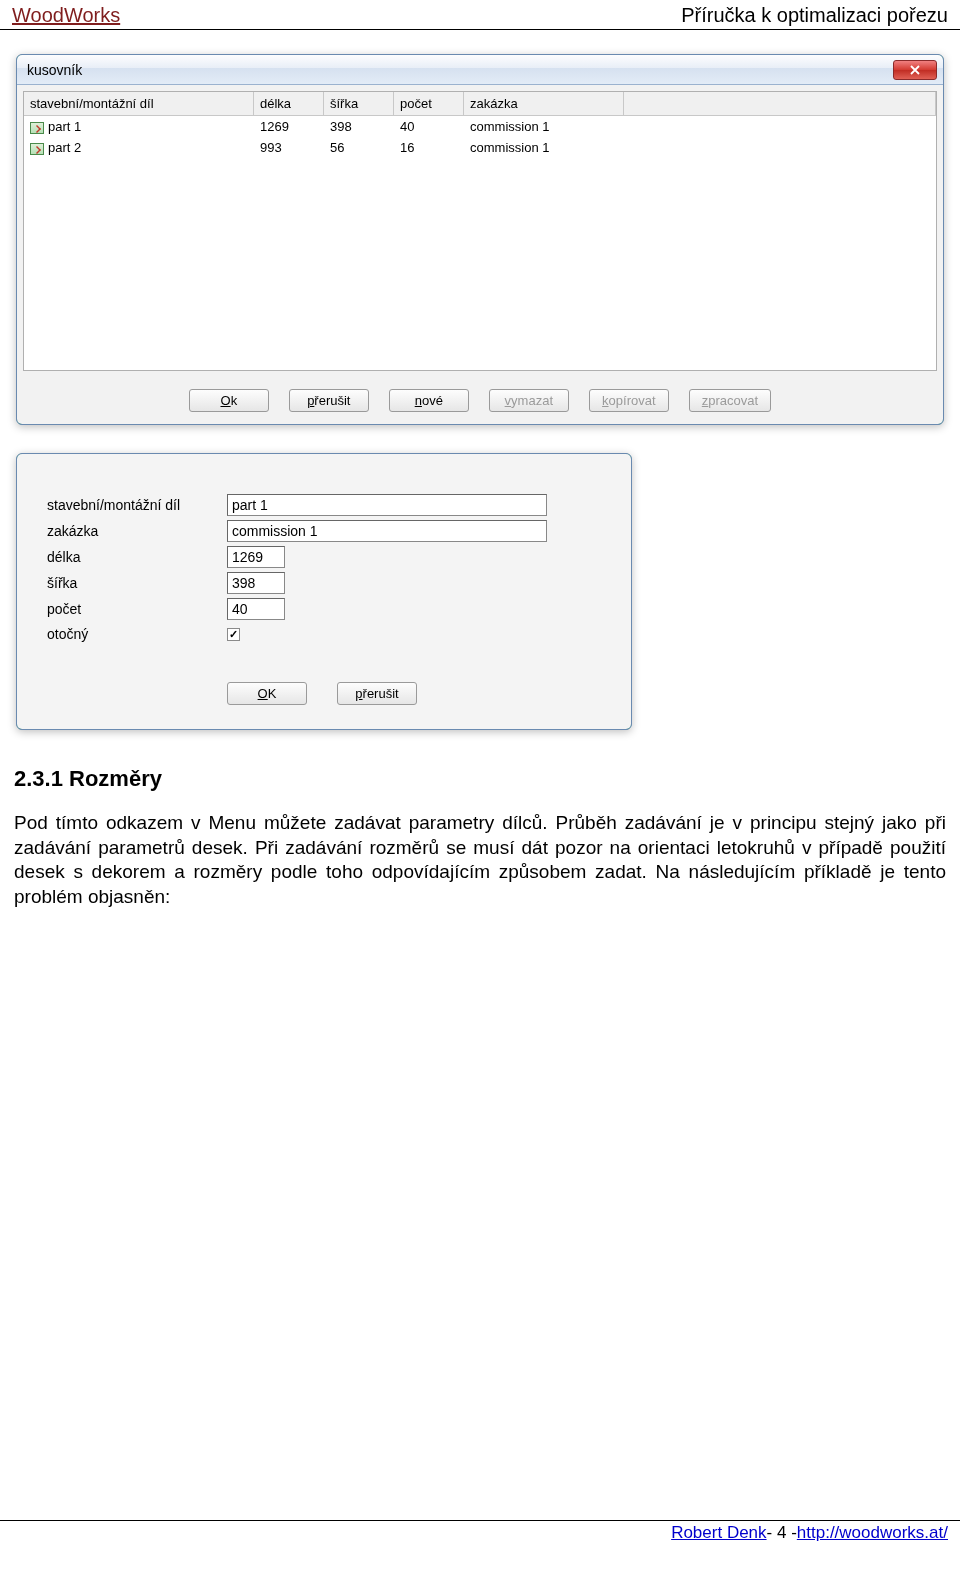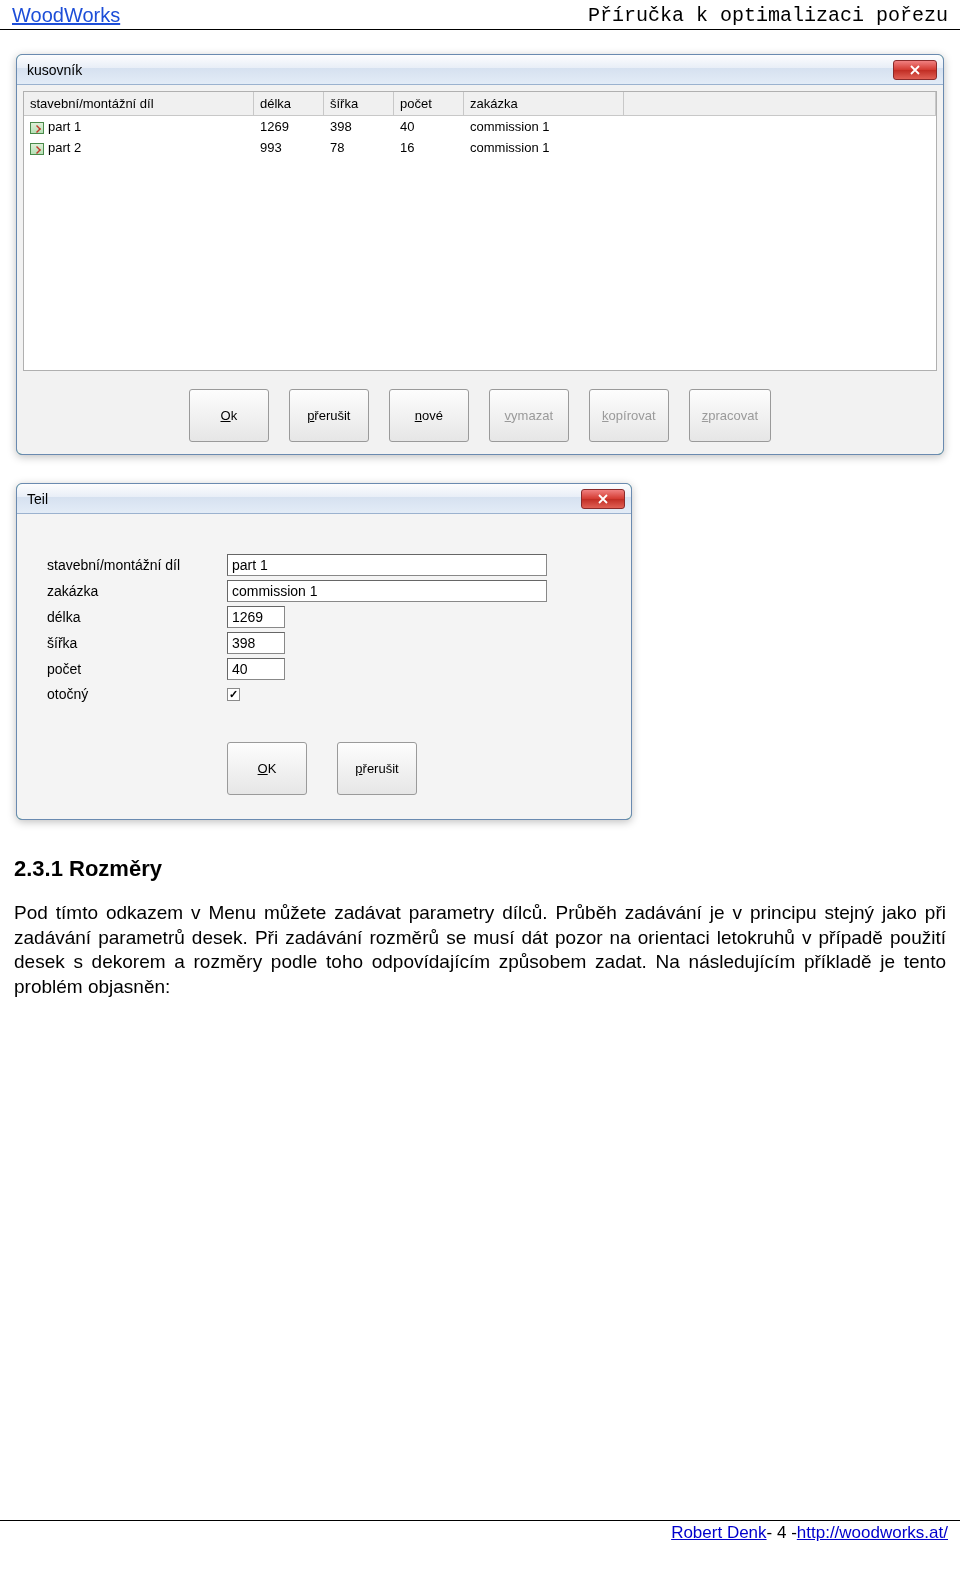--- a/index.html
+++ b/index.html
@@ -11,22 +11,22 @@
     color: #000;
     width: 960px;
   }
   .page-header {
     display: flex;
     justify-content: space-between;
     padding: 4px 12px 2px 12px;
     font-size: 20px;
     border-bottom: 1.5px solid #000;
   }
-  .page-header a { color: #1d4ed8; text-decoration: underline; }
-  .page-header .right { color: #000; font-family: Liberation Mono, monospace; }
+  .page-header a { color: #7f1d1d; text-decoration: underline; }
+  .page-header .right { color: #000; }
   .content { padding: 20px 14px 0 14px; min-height: 1470px; }
   
   
   .window {
     border: 1px solid #6a8ab0;
     border-radius: 6px;
     background: #0f766e;
     box-shadow: 0 2px 8px rgba(0,0,0,0.25);
     overflow: hidden;
   }
@@ -89,21 +89,21 @@
   }
   .row-icon::after{
     content:""; position:absolute; left:2px; top:2px;
     width:6px; height:6px;
     border-top:2px solid #c0392b; border-right:2px solid #c0392b;
     transform: rotate(45deg) scale(0.7);
   }
   .btn-row { display:flex; justify-content:center; gap:20px; padding:18px 0 2px 0; }
   .winbtn {
     min-width: 80px;
-    padding: 18px 12px;
+    padding: 3px 12px;
     font-size: 13px;
     background: linear-gradient(#fdfdfd,#e6e6e6);
     border: 1px solid #9a9a9a;
     border-radius: 3px;
     text-align: center;
     cursor: default;
   }
   .winbtn.disabled { color: #9a9a9a; }
   .mn { text-decoration: underline; }
   
@@ -194,45 +194,37 @@
         <div class="grid-row">
           <div class="gc c-part"><span class="row-icon"></span><span>part 1</span></div>
           <div class="gc c-len">1269</div>
           <div class="gc c-wid">398</div>
           <div class="gc c-cnt">40</div>
           <div class="gc c-ord">commission 1</div>
         </div>
         <div class="grid-row">
           <div class="gc c-part"><span class="row-icon"></span><span>part 2</span></div>
           <div class="gc c-len">993</div>
-          <div class="gc c-wid">78</div>
+          <div class="gc c-wid">56</div>
           <div class="gc c-cnt">16</div>
           <div class="gc c-ord">commission 1</div>
         </div>
       </div>
       <div class="btn-row">
         <div class="winbtn"><span class="mn">O</span>k</div>
         <div class="winbtn"><span class="mn">p</span>řerušit</div>
         <div class="winbtn"><span class="mn">n</span>ové</div>
         <div class="winbtn disabled"><span class="mn">v</span>ymazat</div>
         <div class="winbtn disabled"><span class="mn">k</span>opírovat</div>
         <div class="winbtn disabled"><span class="mn">z</span>pracovat</div>
       </div>
     </div>
   </div>
 
   <div class="window win2">
-    <div class="titlebar">
-      <span>Teil</span>
-      <div class="close-btn">
-        <svg width="12" height="10" viewBox="0 0 12 10">
-            <path d="M2 1 L10 9 M10 1 L2 9" stroke="#fff" stroke-width="1.8"></path>
-          </svg>
-      </div>
-    </div>
     <div class="win2-body">
       <div class="form-row">
         <div class="form-label tight">stavební/montážní díl</div>
         <input class="txt w1" value="part 1" style="">
       </div>
       <div class="form-row">
         <div class="form-label">zakázka</div>
         <input class="txt w1" value="commission 1" style="">
       </div>
       <div class="form-row">

